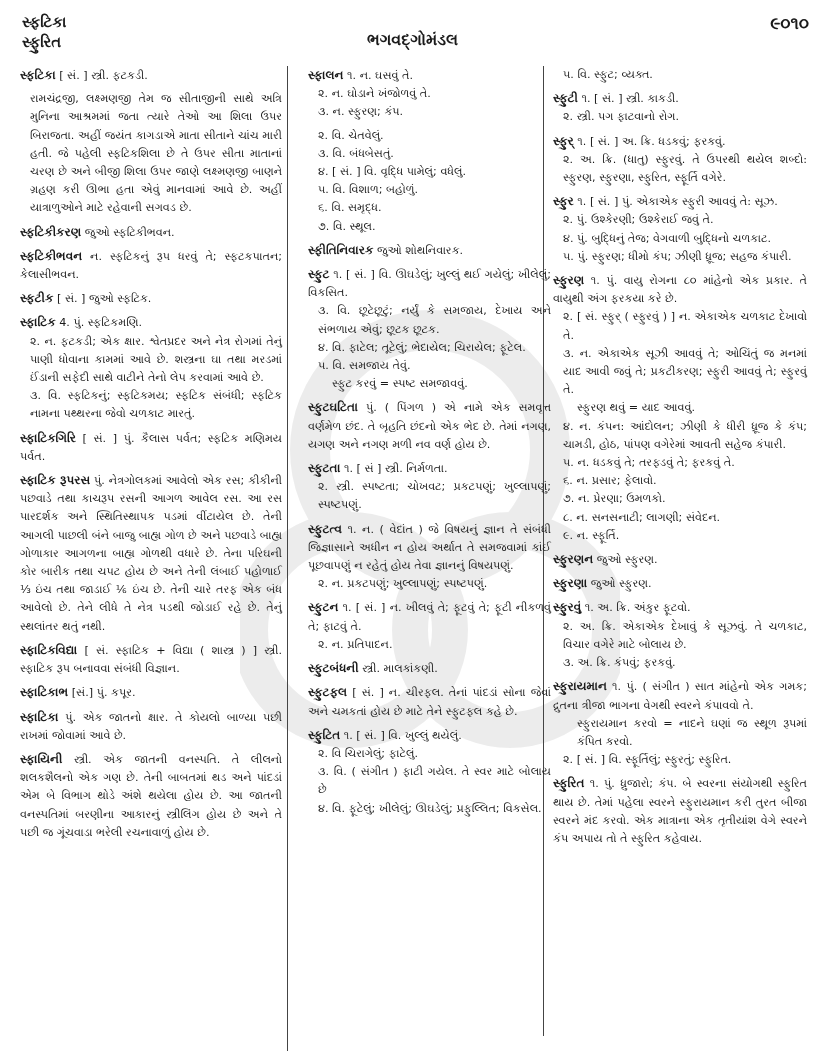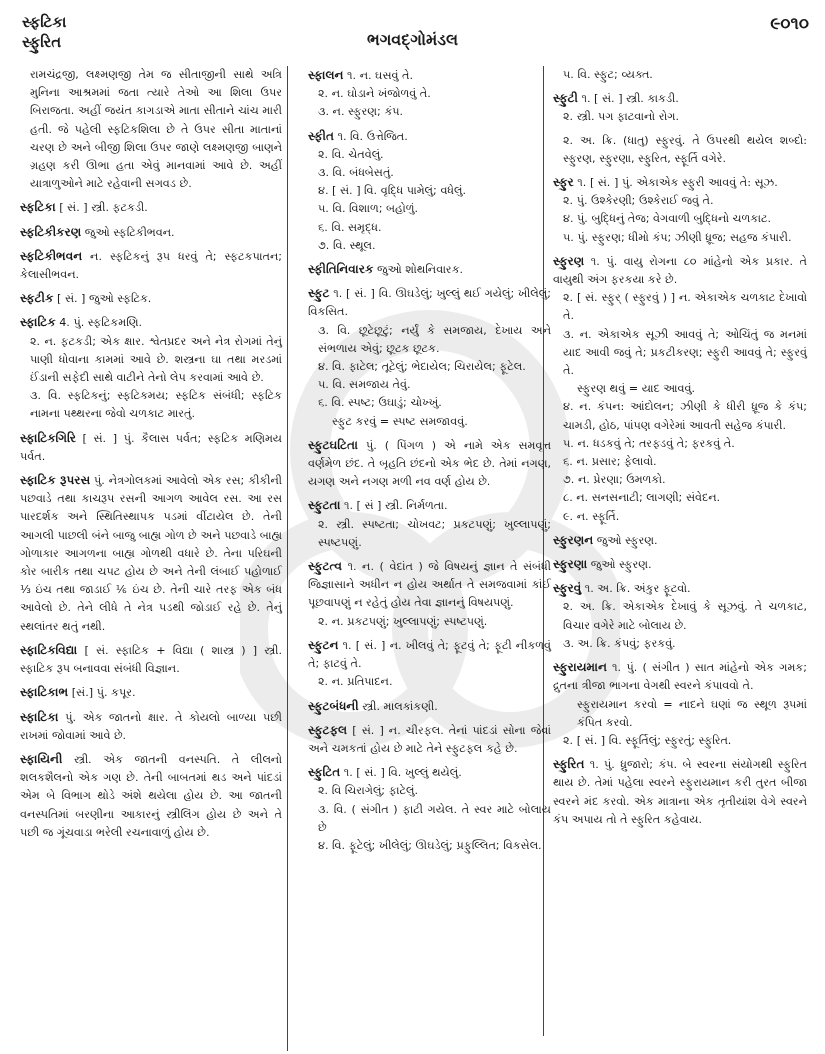--- a/index.html
+++ b/index.html
@@ -48,24 +48,24 @@
   </div>
   <div class="running-title">ભગવદ્ગોમંડલ</div>
   <div class="page-number">૯૦૧૦</div>
 </div>
 
 <div class="divider d1"></div>
 <div class="divider d2"></div>
 
 <div class="col col1">
     <div class="entry">
-      <p class="cont"><span class="def">રામચંદ્રજી, લક્ષ્મણજી તેમ જ સીતાજીની સાથે અત્રિ મુનિના આશ્રમમાં જતા ત્યારે તેઓ આ શિલા ઉપર બિરાજતા. અહીં જયંત કાગડાએ માતા સીતાને ચાંચ મારી હતી. જે પહેલી સ્ફટિકશિલા છે તે ઉપર સીતા માતાનાં ચરણ છે અને બીજી શિલા ઉપર જાણે લક્ષ્મણજી બાણને ગ્રહણ કરી ઊભા હતા એવું માનવામાં આવે છે. અહીં યાત્રાળુઓને માટે રહેવાની સગવડ છે.</span></p>
+      <p class="first"><span class="hw">સ્ફટિકા</span> <span class="def">[ સં. ] સ્ત્રી. ફટકડી.</span></p>
     </div>
     <div class="entry">
-      <p class="first"><span class="hw">સ્ફટિકા</span> <span class="def">[ સં. ] સ્ત્રી. ફટકડી.</span></p>
+      <p class="cont"><span class="def">રામચંદ્રજી, લક્ષ્મણજી તેમ જ સીતાજીની સાથે અત્રિ મુનિના આશ્રમમાં જતા ત્યારે તેઓ આ શિલા ઉપર બિરાજતા. અહીં જયંત કાગડાએ માતા સીતાને ચાંચ મારી હતી. જે પહેલી સ્ફટિકશિલા છે તે ઉપર સીતા માતાનાં ચરણ છે અને બીજી શિલા ઉપર જાણે લક્ષ્મણજી બાણને ગ્રહણ કરી ઊભા હતા એવું માનવામાં આવે છે. અહીં યાત્રાળુઓને માટે રહેવાની સગવડ છે.</span></p>
     </div>
     <div class="entry">
       <p class="first"><span class="hw">સ્ફટિકીકરણ</span> <span class="def">જુઓ સ્ફટિકીભવન.</span></p>
     </div>
     <div class="entry">
       <p class="first"><span class="hw">સ્ફટિકીભવન</span> <span class="def">ન. સ્ફટિકનું રૂપ ધરવું તે; સ્ફટકપાતન; કેલાસીભવન.</span></p>
     </div>
     <div class="entry">
       <p class="first"><span class="hw">સ્ફટીક</span> <span class="def">[ સં. ] જુઓ સ્ફટિક.</span></p>
     </div>
@@ -93,37 +93,35 @@
       <p class="first"><span class="hw">સ્ફાયિની</span> <span class="def">સ્ત્રી. એક જાતની વનસ્પતિ. તે લીલનો શલકશૈલનો એક ગણ છે. તેની બાબતમાં થડ અને પાંદડાં એમ બે વિભાગ થોડે અંશે થયેલા હોય છે. આ જાતની વનસ્પતિમાં બરણીના આકારનું સ્ત્રીલિંગ હોય છે અને તે પછી જ ગૂંચવાડા ભરેલી રચનાવાળું હોય છે.</span></p>
     </div>
   </div>
 <div class="col col2">
     <div class="entry">
       <p class="first"><span class="hw">સ્ફાલન</span> <span class="def">૧. ન. ઘસવું તે.</span></p>
       <p class="sense"><span class="def">૨. ન. ઘોડાને ખંજોળવું તે.</span></p>
       <p class="sense"><span class="def">૩. ન. સ્ફુરણ; કંપ.</span></p>
     </div>
     <div class="entry">
-      <p class="first"><span class="hw">સ્ફીત</span> <span class="def">૧. વિ. ઉત્તેજિત.</span></p>
       <p class="sense"><span class="def">૨. વિ. ચેતવેલું.</span></p>
       <p class="sense"><span class="def">૩. વિ. બંધબેસતું.</span></p>
       <p class="sense"><span class="def">૪. [ સં. ] વિ. વૃદ્ધિ પામેલું; વધેલું.</span></p>
       <p class="sense"><span class="def">૫. વિ. વિશાળ; બહોળું.</span></p>
       <p class="sense"><span class="def">૬. વિ. સમૃદ્ધ.</span></p>
       <p class="sense"><span class="def">૭. વિ. સ્થૂલ.</span></p>
     </div>
     <div class="entry">
       <p class="first"><span class="hw">સ્ફીતિનિવારક</span> <span class="def">જુઓ શોથનિવારક.</span></p>
     </div>
     <div class="entry">
       <p class="first"><span class="hw">સ્ફુટ</span> <span class="def">૧. [ સં. ] વિ. ઊઘડેલું; ખુલ્લું થઈ ગયેલું; ખીલેલું; વિકસિત.</span></p>
       <p class="sense"><span class="def">૩. વિ. છૂટેછૂટું; નર્યું કે સમજાય, દેખાય અને સંભળાય એવું; છૂટક છૂટક.</span></p>
       <p class="sense"><span class="def">૪. વિ. ફાટેલ; તૂટેલું; ભેદાયેલ; ચિરાયેલ; ફૂટેલ.</span></p>
       <p class="sense"><span class="def">૫. વિ. સમજાય તેવું.</span></p>
-      <p class="sense"><span class="def">૬. વિ. સ્પષ્ટ; ઉઘાડું; ચોખ્ખું.</span></p>
       <p class="idiom"><span class="def">સ્ફુટ કરવું = સ્પષ્ટ સમજાવવું.</span></p>
     </div>
     <div class="entry">
       <p class="first"><span class="hw">સ્ફુટઘટિતા</span> <span class="def">પું. ( પિંગળ ) એ નામે એક સમવૃત્ત વર્ણમેળ છંદ. તે બૃહતિ છંદનો એક ભેદ છે. તેમાં નગણ, યગણ અને નગણ મળી નવ વર્ણ હોય છે.</span></p>
     </div>
     <div class="entry">
       <p class="first"><span class="hw">સ્ફુટતા</span> <span class="def">૧. [ સં ] સ્ત્રી. નિર્મળતા.</span></p>
       <p class="sense"><span class="def">૨. સ્ત્રી. સ્પષ્ટતા; ચોખવટ; પ્રકટપણું; ખુલ્લાપણું; સ્પષ્ટપણું.</span></p>
     </div>
     <div class="entry">
@@ -149,20 +147,21 @@
   </div>
 <div class="col col3">
     <div class="entry">
       <p class="sense"><span class="def">૫. વિ. સ્ફુટ; વ્યક્ત.</span></p>
     </div>
     <div class="entry">
       <p class="first"><span class="hw">સ્ફુટી</span> <span class="def">૧. [ સં. ] સ્ત્રી. કાકડી.</span></p>
       <p class="sense"><span class="def">૨. સ્ત્રી. પગ ફાટવાનો રોગ.</span></p>
     </div>
     <div class="entry">
+      <p class="first"><span class="hw">સ્ફુર્</span> <span class="def">૧. [ સં. ] અ. ક્રિ. ધડકવું; ફરકવું.</span></p>
       <p class="sense"><span class="def">૨. અ. ક્રિ. (ધાતુ) સ્ફુરવું. તે ઉપરથી થયેલ શબ્દો: સ્ફુરણ, સ્ફુરણા, સ્ફુરિત, સ્ફૂર્તિ વગેરે.</span></p>
     </div>
     <div class="entry">
       <p class="first"><span class="hw">સ્ફુર</span> <span class="def">૧. [ સં. ] પું. એકાએક સ્ફુરી આવવું તે: સૂઝ.</span></p>
       <p class="sense"><span class="def">૨. પું. ઉશ્કેરણી; ઉશ્કેરાઈ જવું તે.</span></p>
       <p class="sense"><span class="def">૪. પું. બુદ્ધિનું તેજ; વેગવાળી બુદ્ધિનો ચળકાટ.</span></p>
       <p class="sense"><span class="def">૫. પું. સ્ફુરણ; ધીમો કંપ; ઝીણી ધ્રૂજ; સહજ કંપારી.</span></p>
     </div>
     <div class="entry">
       <p class="first"><span class="hw">સ્ફુરણ</span> <span class="def">૧. પું. વાયુ રોગના ૮૦ માંહેનો એક પ્રકાર. તે વાયુથી અંગ ફરકયા કરે છે.</span></p>

